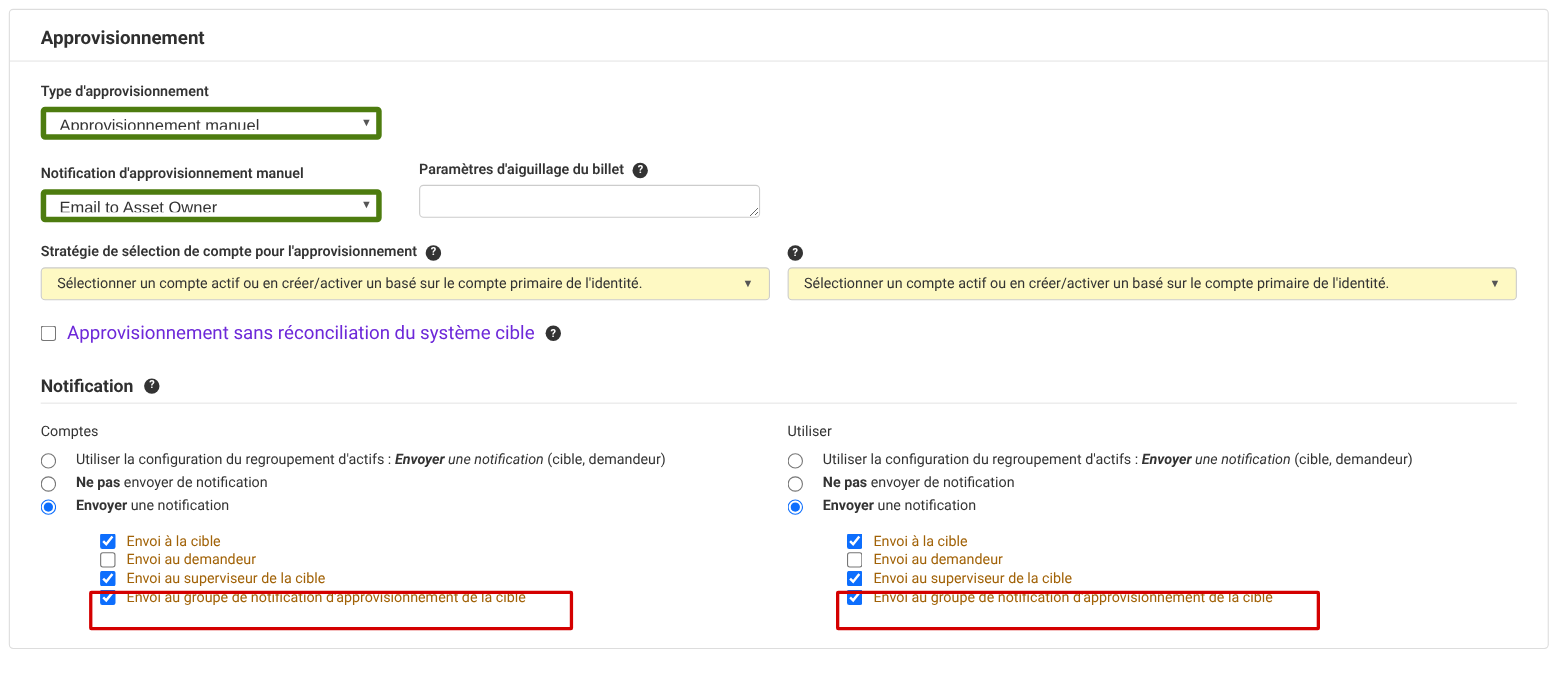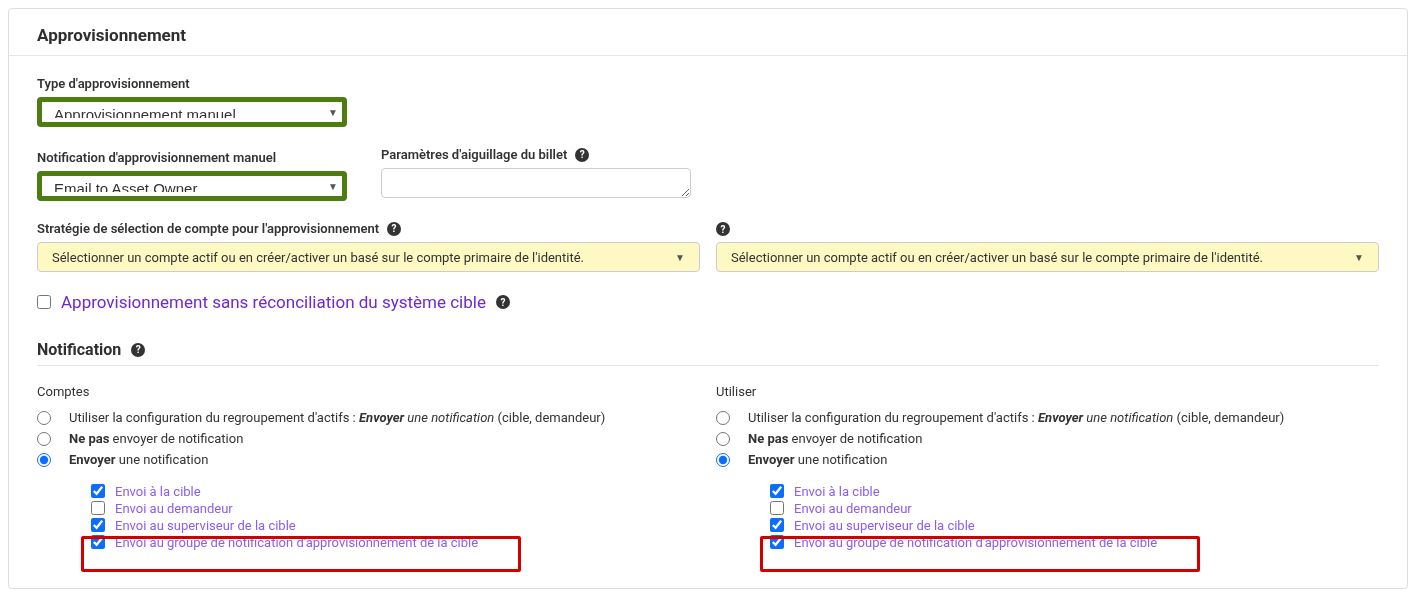--- a/index.html
+++ b/index.html
@@ -209,21 +209,21 @@
       margin-bottom: 2px;
     }
     .sub-check input[type="checkbox"] {
       width: 14px;
       height: 14px;
       accent-color: #0d6efd;
       cursor: pointer;
     }
     .sub-check label {
       font-size: 13px;
-      color: #8b5cf6;
+      color: #a16207;
       cursor: pointer;
     }
     .highlight-box {
       position: absolute;
       border: 3px solid #d40000;
       border-radius: 2px;
       pointer-events: none;
       z-index: 5;
     }
     .overlay-wrap {

